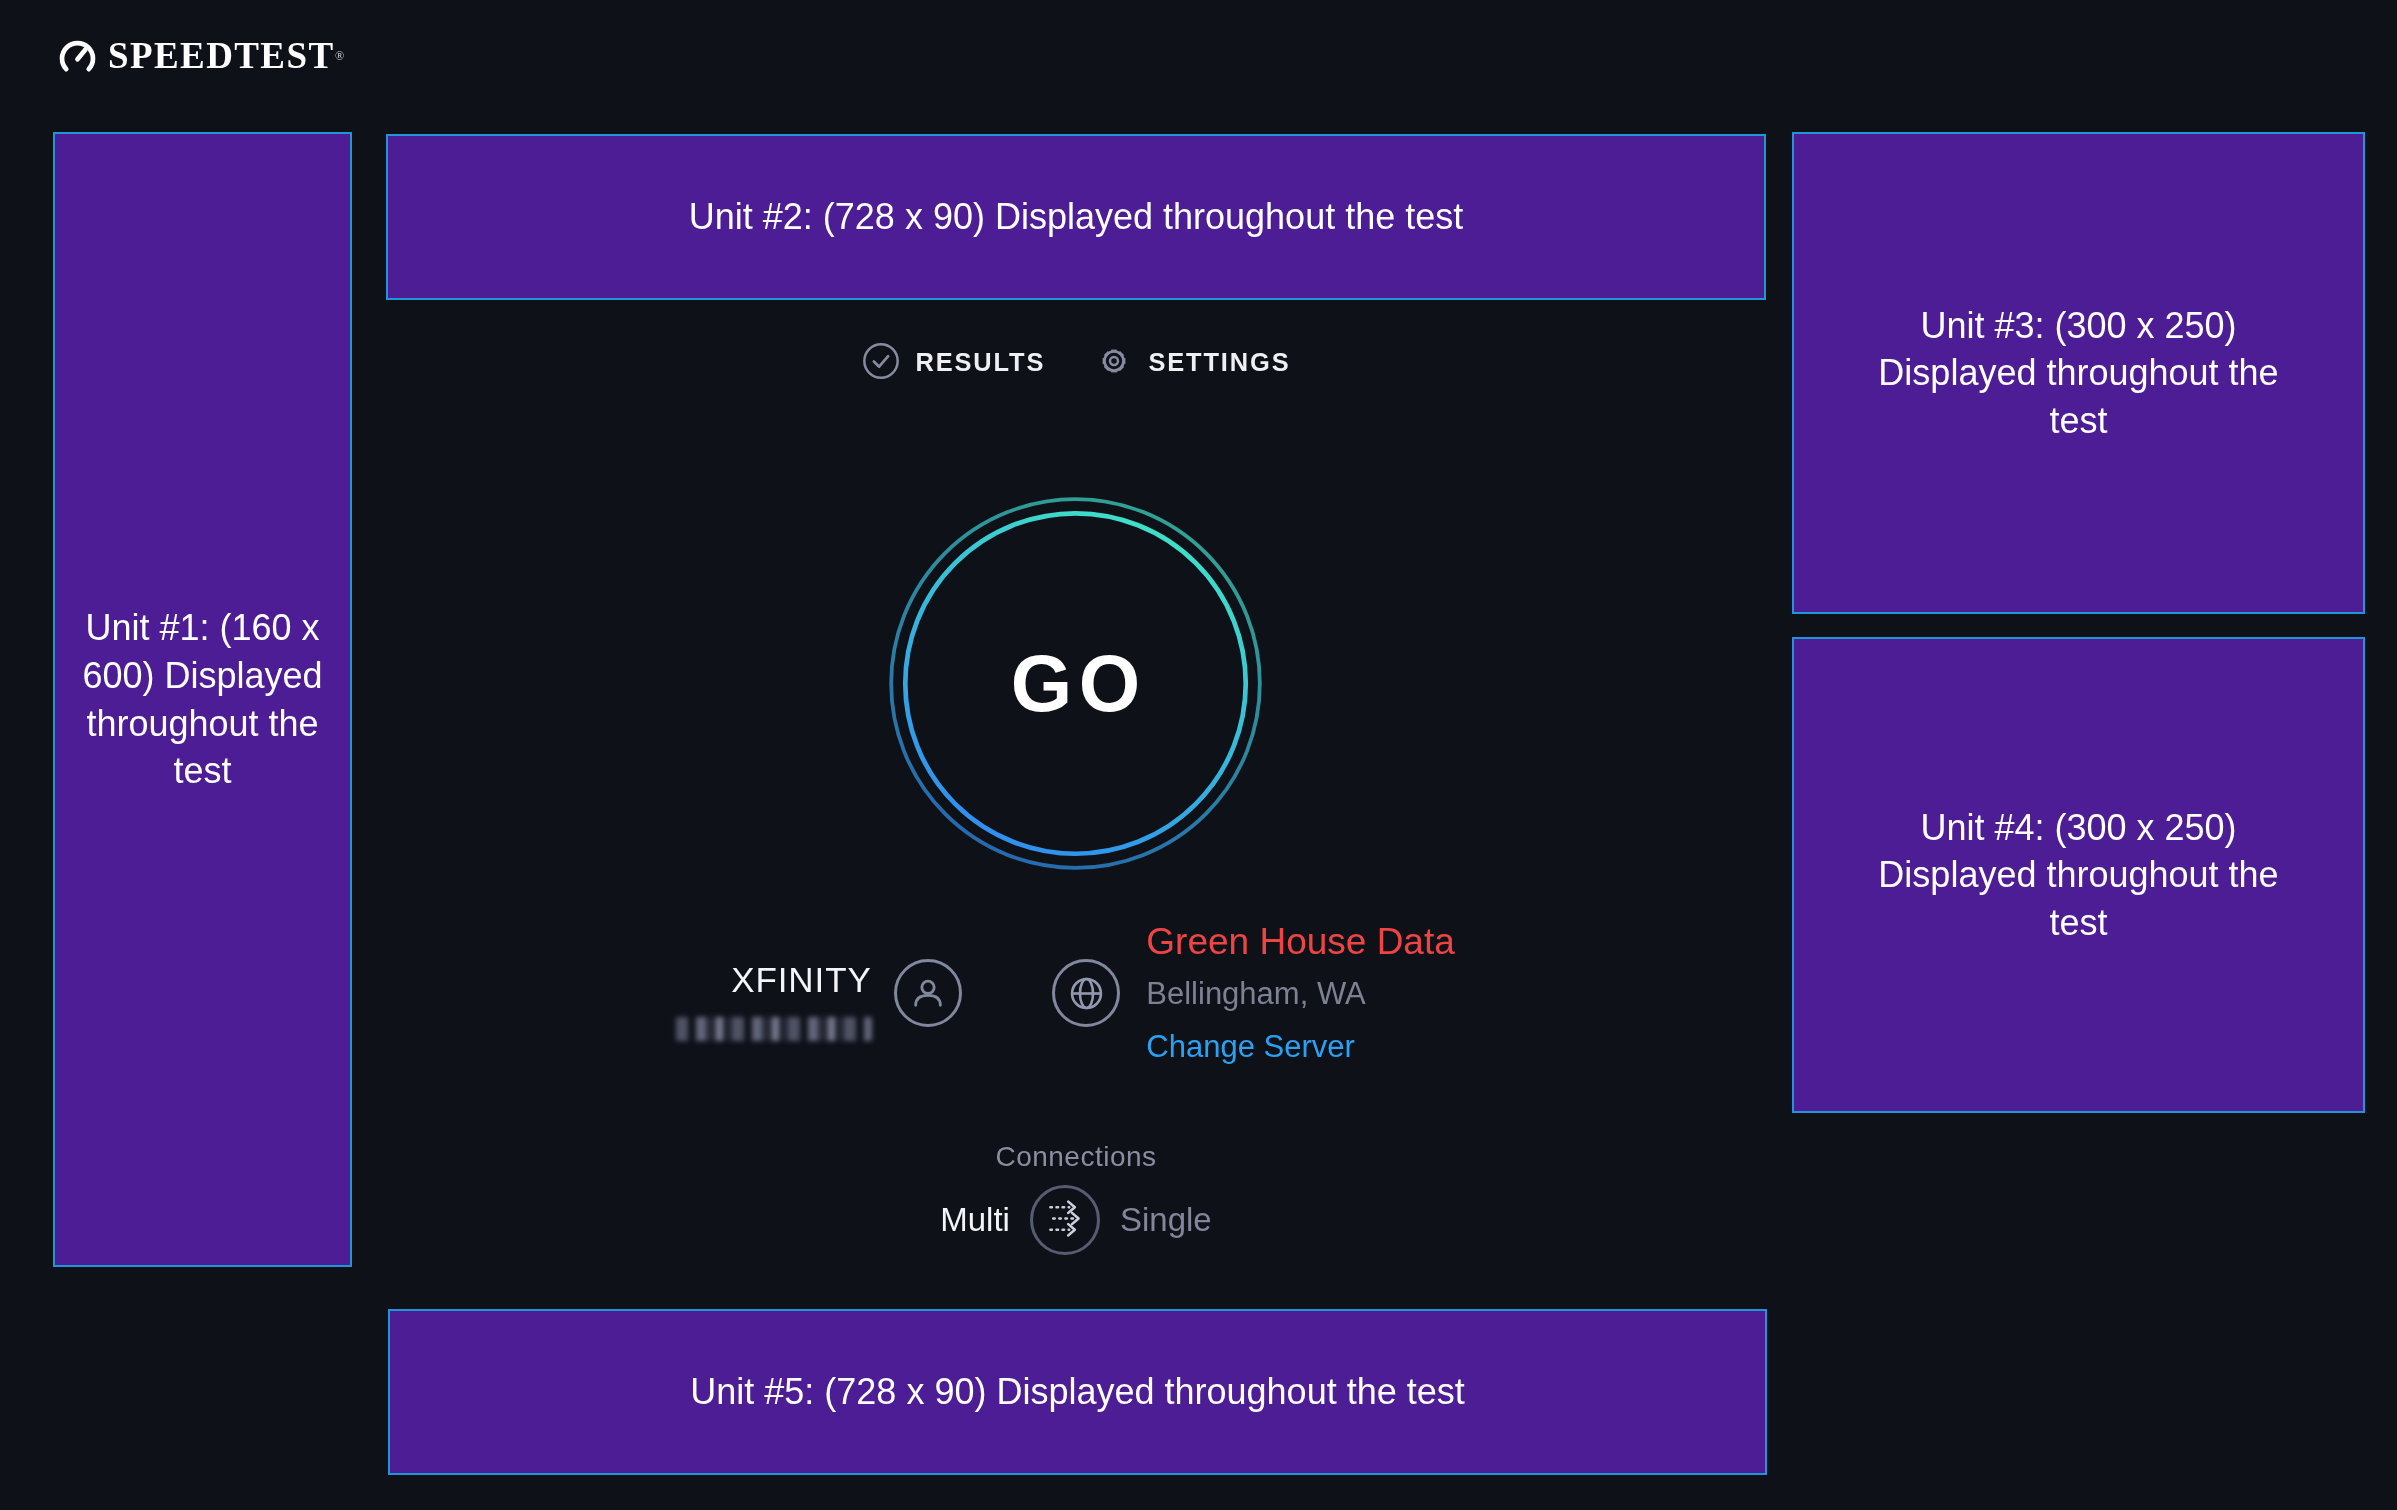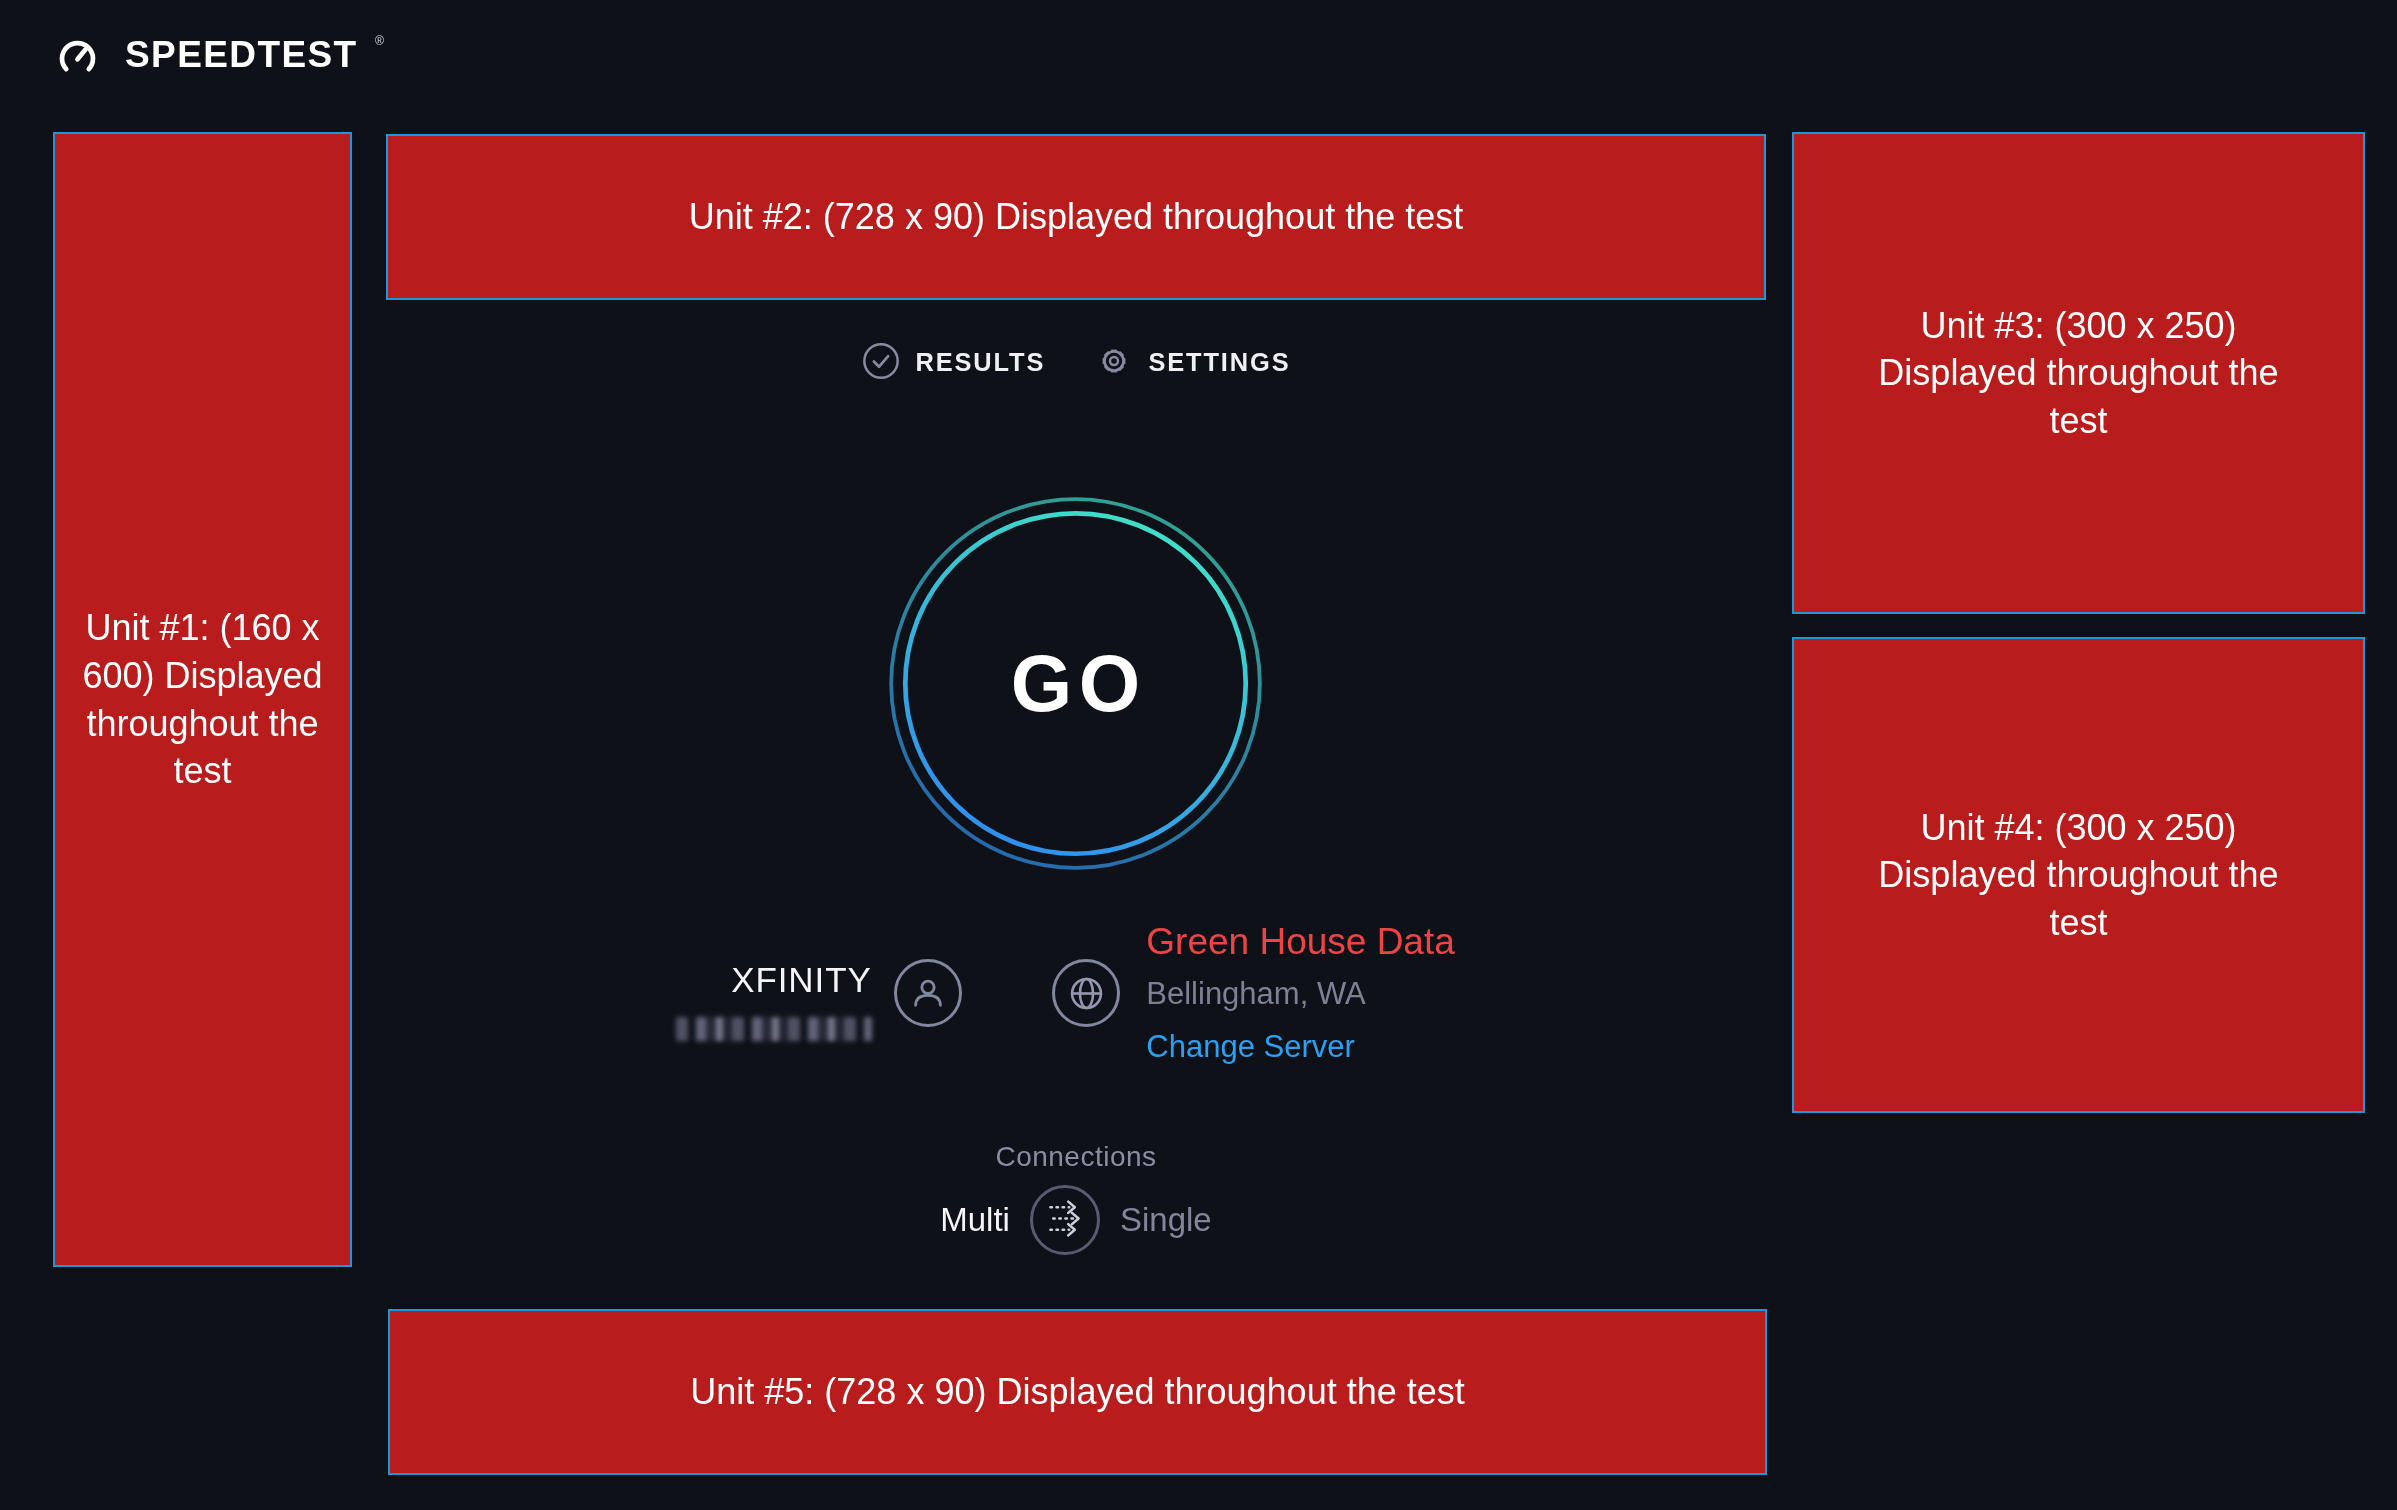--- a/index.html
+++ b/index.html
@@ -10,36 +10,36 @@
     color: #f2f3f7;
     position: relative;
   }
 
   
   .header {
     position: absolute; top: 0; left: 0; width: 2397px; height: 111px;
     display: flex; align-items: center; justify-content: space-between;
     padding: 0 55px; box-sizing: border-box;
   }
-  .logo { display: flex; align-items: flex-start; gap: 25px; cursor: pointer; }
+  .logo { display: flex; align-items: center; gap: 8px; cursor: pointer; font-family: Liberation Serif, serif; }
   .logo svg { display: block; margin-top: 1.9px; }
   .logo-text {
     font-size: 37px; font-weight: bold; letter-spacing: 1.4px; color: #ffffff;
     line-height: 45px;
   }
   .logo-mark { font-size: 12.2px; color: #cfd2dc; margin-top: 1.9px; margin-left: -7.5px; }
   .nav { display: flex; align-items: center; gap: 51px; }
   .nav-item { font-size: 28px; color: #eef0f5; cursor: pointer; text-decoration: none; }
   .login { display: flex; align-items: center; gap: 9.4px; cursor: pointer; }
   .login svg { display: block; }
 
   
   .ad {
     position: absolute;
-    background: #b91c1c;
+    background: #4c1d95;
     border: 2.8px solid #1e96d7;
     box-sizing: border-box;
     display: flex; align-items: center; justify-content: center;
     text-align: center;
     color: #ffffff; font-size: 36px; line-height: 1.32;
     cursor: pointer;
   }
   #ad-unit-1 { left: 53px;  top: 132px;  width: 299px;  height: 1135px; padding: 0 22.6px; }
   #ad-unit-2 { left: 386px; top: 134px;  width: 1380px; height: 166px; }
   #ad-unit-3 { left: 1792px; top: 132px; width: 573px;  height: 482px; padding: 0 52px; }

